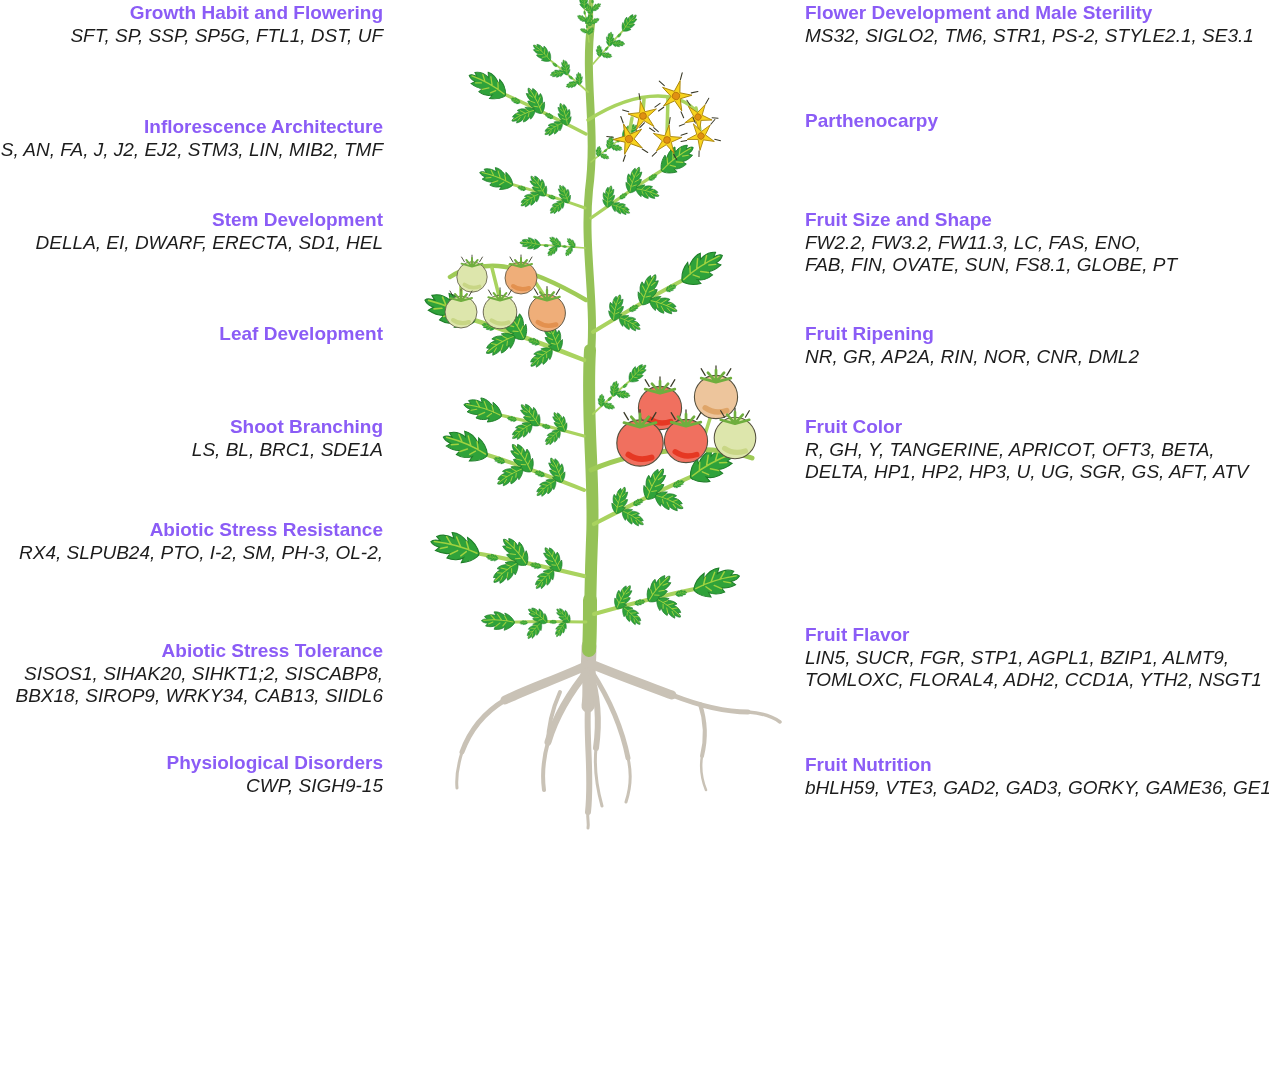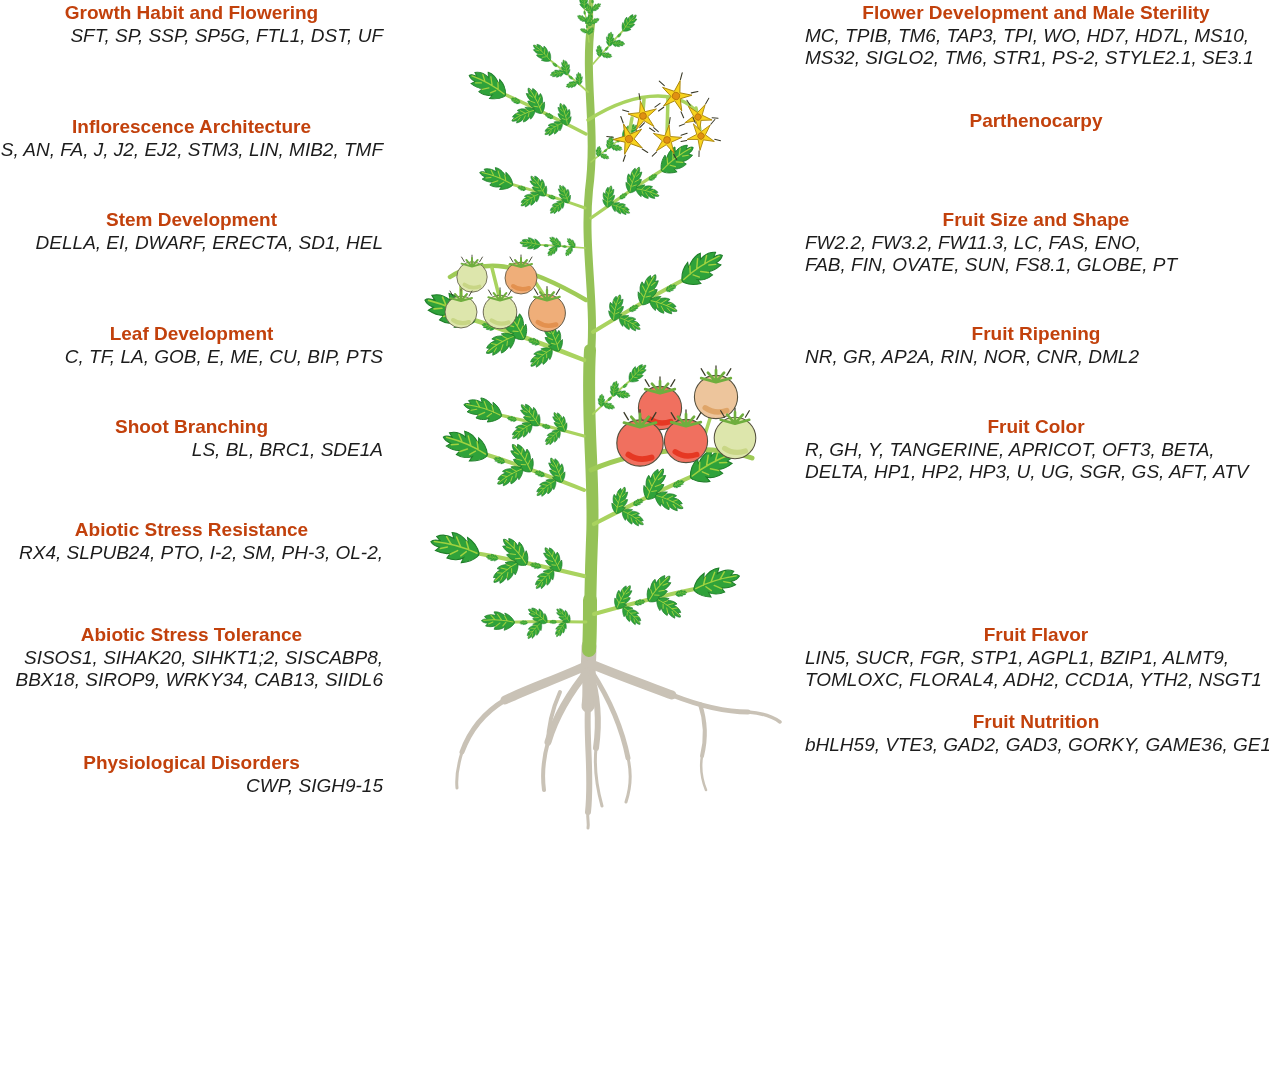--- a/index.html
+++ b/index.html
@@ -1,22 +1,22 @@
 <!DOCTYPE html>
 <html><head>
 <meta charset="utf-8">
 <style>
   html,body{margin:0;padding:0;background:#ffffff;}
   #page{position:relative;width:1269px;height:1077px;background:#ffffff;overflow:hidden;
         font-family:"Liberation Sans",sans-serif;}
   .gene-block{position:absolute;}
   .gene-block.left{left:0;width:383px;text-align:right;}
   .gene-block.right{left:805px;width:462px;text-align:left;}
-  .cat-title{margin:0;font-size:19px;line-height:25px;font-weight:bold;color:#c2410c;
-             white-space:nowrap;text-align:center;}
+  .cat-title{margin:0;font-size:19px;line-height:25px;font-weight:bold;color:#8b5cf6;
+             white-space:nowrap;}
   .gene-line{font-size:19px;line-height:22px;font-style:italic;color:#1c1c1c;
              white-space:nowrap;}
   #plant-svg{position:absolute;left:390px;top:0;width:420px;height:830px;}
   
   .stemline{stroke:#95c257;fill:none;stroke-linecap:round;}
   .branch{stroke:#a9d35f;stroke-width:3.5;fill:none;stroke-linecap:round;}
   .branch-thick{stroke:#9fcb57;fill:none;stroke-linecap:round;}
   .leaf{fill:#2fa23a;stroke:#1e7d28;stroke-width:1;}
   .vein{stroke:#9fd23f;stroke-width:1.4;fill:none;stroke-linecap:round;}
   .root{stroke:#c9c2b6;fill:none;stroke-linecap:round;}
@@ -44,43 +44,41 @@
   <div class="gene-block left" style="top:114px">
     <h2 class="cat-title">Inflorescence Architecture</h2>
     <div class="gene-line">S, AN, FA, J, J2, EJ2, STM3, LIN, MIB2, TMF</div>
   </div>
   <div class="gene-block left" style="top:207px">
     <h2 class="cat-title">Stem Development</h2>
     <div class="gene-line">DELLA, EI, DWARF, ERECTA, SD1, HEL</div>
   </div>
   <div class="gene-block left" style="top:321px">
     <h2 class="cat-title">Leaf Development</h2>
-    <div class="gene-line">C, TF, LA, GOB, E, ME, CU, BIP, PTS</div>
   </div>
   <div class="gene-block left" style="top:414px">
     <h2 class="cat-title">Shoot Branching</h2>
     <div class="gene-line">LS, BL, BRC1, SDE1A</div>
   </div>
   <div class="gene-block left" style="top:517px">
     <h2 class="cat-title">Abiotic Stress Resistance</h2>
     <div class="gene-line">RX4, SLPUB24, PTO, I-2, SM, PH-3, OL-2,</div>
   </div>
-  <div class="gene-block left" style="top:622px">
+  <div class="gene-block left" style="top:638px">
     <h2 class="cat-title">Abiotic Stress Tolerance</h2>
     <div class="gene-line">SISOS1, SIHAK20, SIHKT1;2, SISCABP8,</div>
     <div class="gene-line">BBX18, SIROP9, WRKY34, CAB13, SIIDL6</div>
   </div>
   <div class="gene-block left" style="top:750px">
     <h2 class="cat-title">Physiological Disorders</h2>
     <div class="gene-line">CWP, SIGH9-15</div>
   </div>
 
   <div class="gene-block right" style="top:0px">
     <h2 class="cat-title">Flower Development and Male Sterility</h2>
-    <div class="gene-line">MC, TPIB, TM6, TAP3, TPI, WO, HD7, HD7L, MS10,</div>
     <div class="gene-line">MS32, SIGLO2, TM6, STR1, PS-2, STYLE2.1, SE3.1</div>
   </div>
   <div class="gene-block right" style="top:108px">
     <h2 class="cat-title">Parthenocarpy</h2>
   </div>
   <div class="gene-block right" style="top:207px">
     <h2 class="cat-title">Fruit Size and Shape</h2>
     <div class="gene-line">FW2.2, FW3.2, FW11.3, LC, FAS, ENO,</div>
     <div class="gene-line">FAB, FIN, OVATE, SUN, FS8.1, GLOBE, PT</div>
   </div>
@@ -91,21 +89,21 @@
   <div class="gene-block right" style="top:414px">
     <h2 class="cat-title">Fruit Color</h2>
     <div class="gene-line">R, GH, Y, TANGERINE, APRICOT, OFT3, BETA,</div>
     <div class="gene-line">DELTA, HP1, HP2, HP3, U, UG, SGR, GS, AFT, ATV</div>
   </div>
   <div class="gene-block right" style="top:622px">
     <h2 class="cat-title">Fruit Flavor</h2>
     <div class="gene-line">LIN5, SUCR, FGR, STP1, AGPL1, BZIP1, ALMT9,</div>
     <div class="gene-line">TOMLOXC, FLORAL4, ADH2, CCD1A, YTH2, NSGT1</div>
   </div>
-  <div class="gene-block right" style="top:709px">
+  <div class="gene-block right" style="top:752px">
     <h2 class="cat-title">Fruit Nutrition</h2>
     <div class="gene-line">bHLH59, VTE3, GAD2, GAD3, GORKY, GAME36, GE1</div>
   </div>
 
   <svg id="plant-svg" viewBox="390 0 420 830" aria-hidden="true">
     <defs>
       <g id="leaflet">
         <path class="leaf" d="M0,0 C3,-6 8,-10 14,-12 L12,-7 C18,-12 24,-14 29,-13 L26,-8
                  C32,-10 38,-9 42,-6 L38,-3 C42,-3 45,-2 46,0 C44,2 41,3 37,3 L40,7
                  C35,8 30,8 26,6 L28,11 C22,12 16,10 13,7 L14,12 C8,10 3,6 1,3 C0,2 0,1 0,0 Z"></path>

